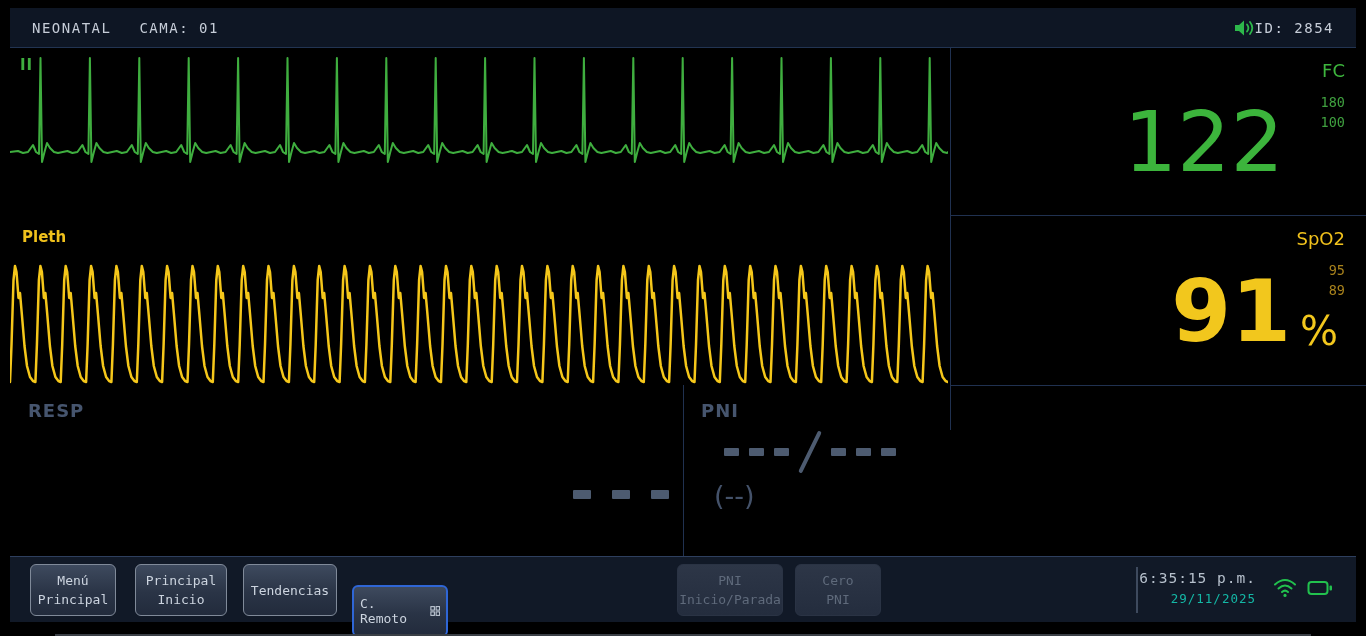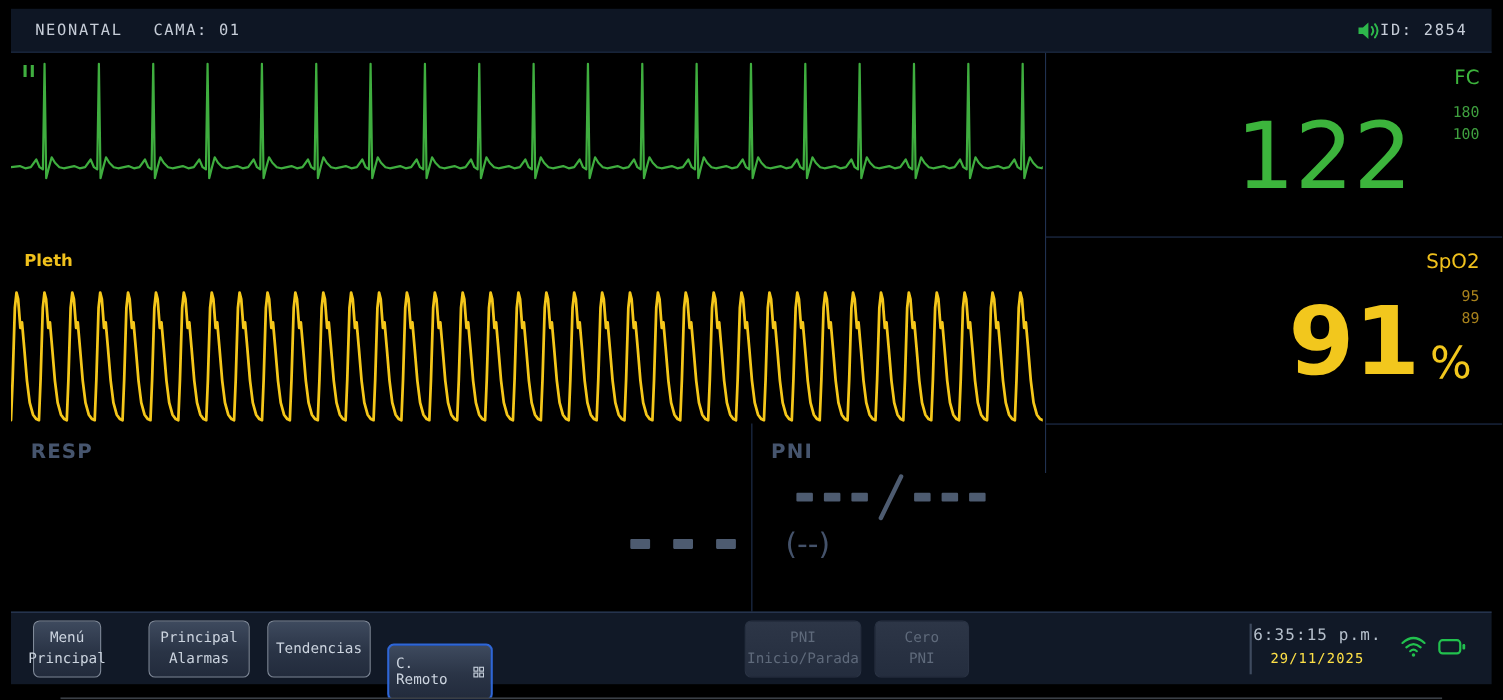--- a/index.html
+++ b/index.html
@@ -84,21 +84,21 @@
   }
   .btn.selected { border:2px solid #2f66d6;margin-top:21px; }
   .btn.disabled {
     background:linear-gradient(180deg,#2d3647 0%,#242d3e 100%);
     border:1px solid #2a3344; color:#5f6a7b; cursor:default;
   }
   .btn .iconrow { display:flex; align-items:center; gap:8px; }
   .tb-divider { position:absolute; left:1126px; top:10px; width:2px; height:46px; background:#3e4a5e; }
   .clock { position:absolute; right:100px; top:13px; text-align:right; }
   .clock .time { font-size:14.5px; color:#b6c0cc; letter-spacing:1px; }
-  .clock .date { font-size:12.5px; color:#fde047; letter-spacing:1px; margin-top:5px;text-align:center; }
+  .clock .date { font-size:12.5px; color:#14b8a6; letter-spacing:1px; margin-top:5px; }
   .wifi-wrap    { position:absolute; left:1263px; top:20px; }
   .battery-wrap { position:absolute; left:1297px; top:23px; }
   .bottom-edge { position:absolute; left:55px; bottom:0; width:1256px; height:2px; background:#3a3f46; }
 </style>
 </head>
 <body>
 
 <div class="screen">
 
   <div class="topbar">
@@ -171,28 +171,28 @@
           <div class="dash"></div>
           <div class="dash"></div>
           <div class="dash"></div>
         </div>
       <span class="pni-map">(--)</span>
     </div>
   </div>
 
   <div class="toolbar">
 
-    <div class="btn" style="left:20px;width:62px">
+    <div class="btn" style="left:20px;width:86px">
       <span>Menú</span>
       <span>Principal</span>
     </div>
 
     <div class="btn" style="left:125px;width:92px">
       <span>Principal</span>
-      <span>Alarmas</span>
+      <span>Inicio</span>
     </div>
 
     <div class="btn" style="left:233px;width:94px">
       <span>Tendencias</span>
     </div>
 
     <div class="btn selected" style="left:342px;width:96px">
       <span class="iconrow">
         <span>C. Remoto</span>
         <svg width="12" height="12" viewBox="0 0 12 12">

